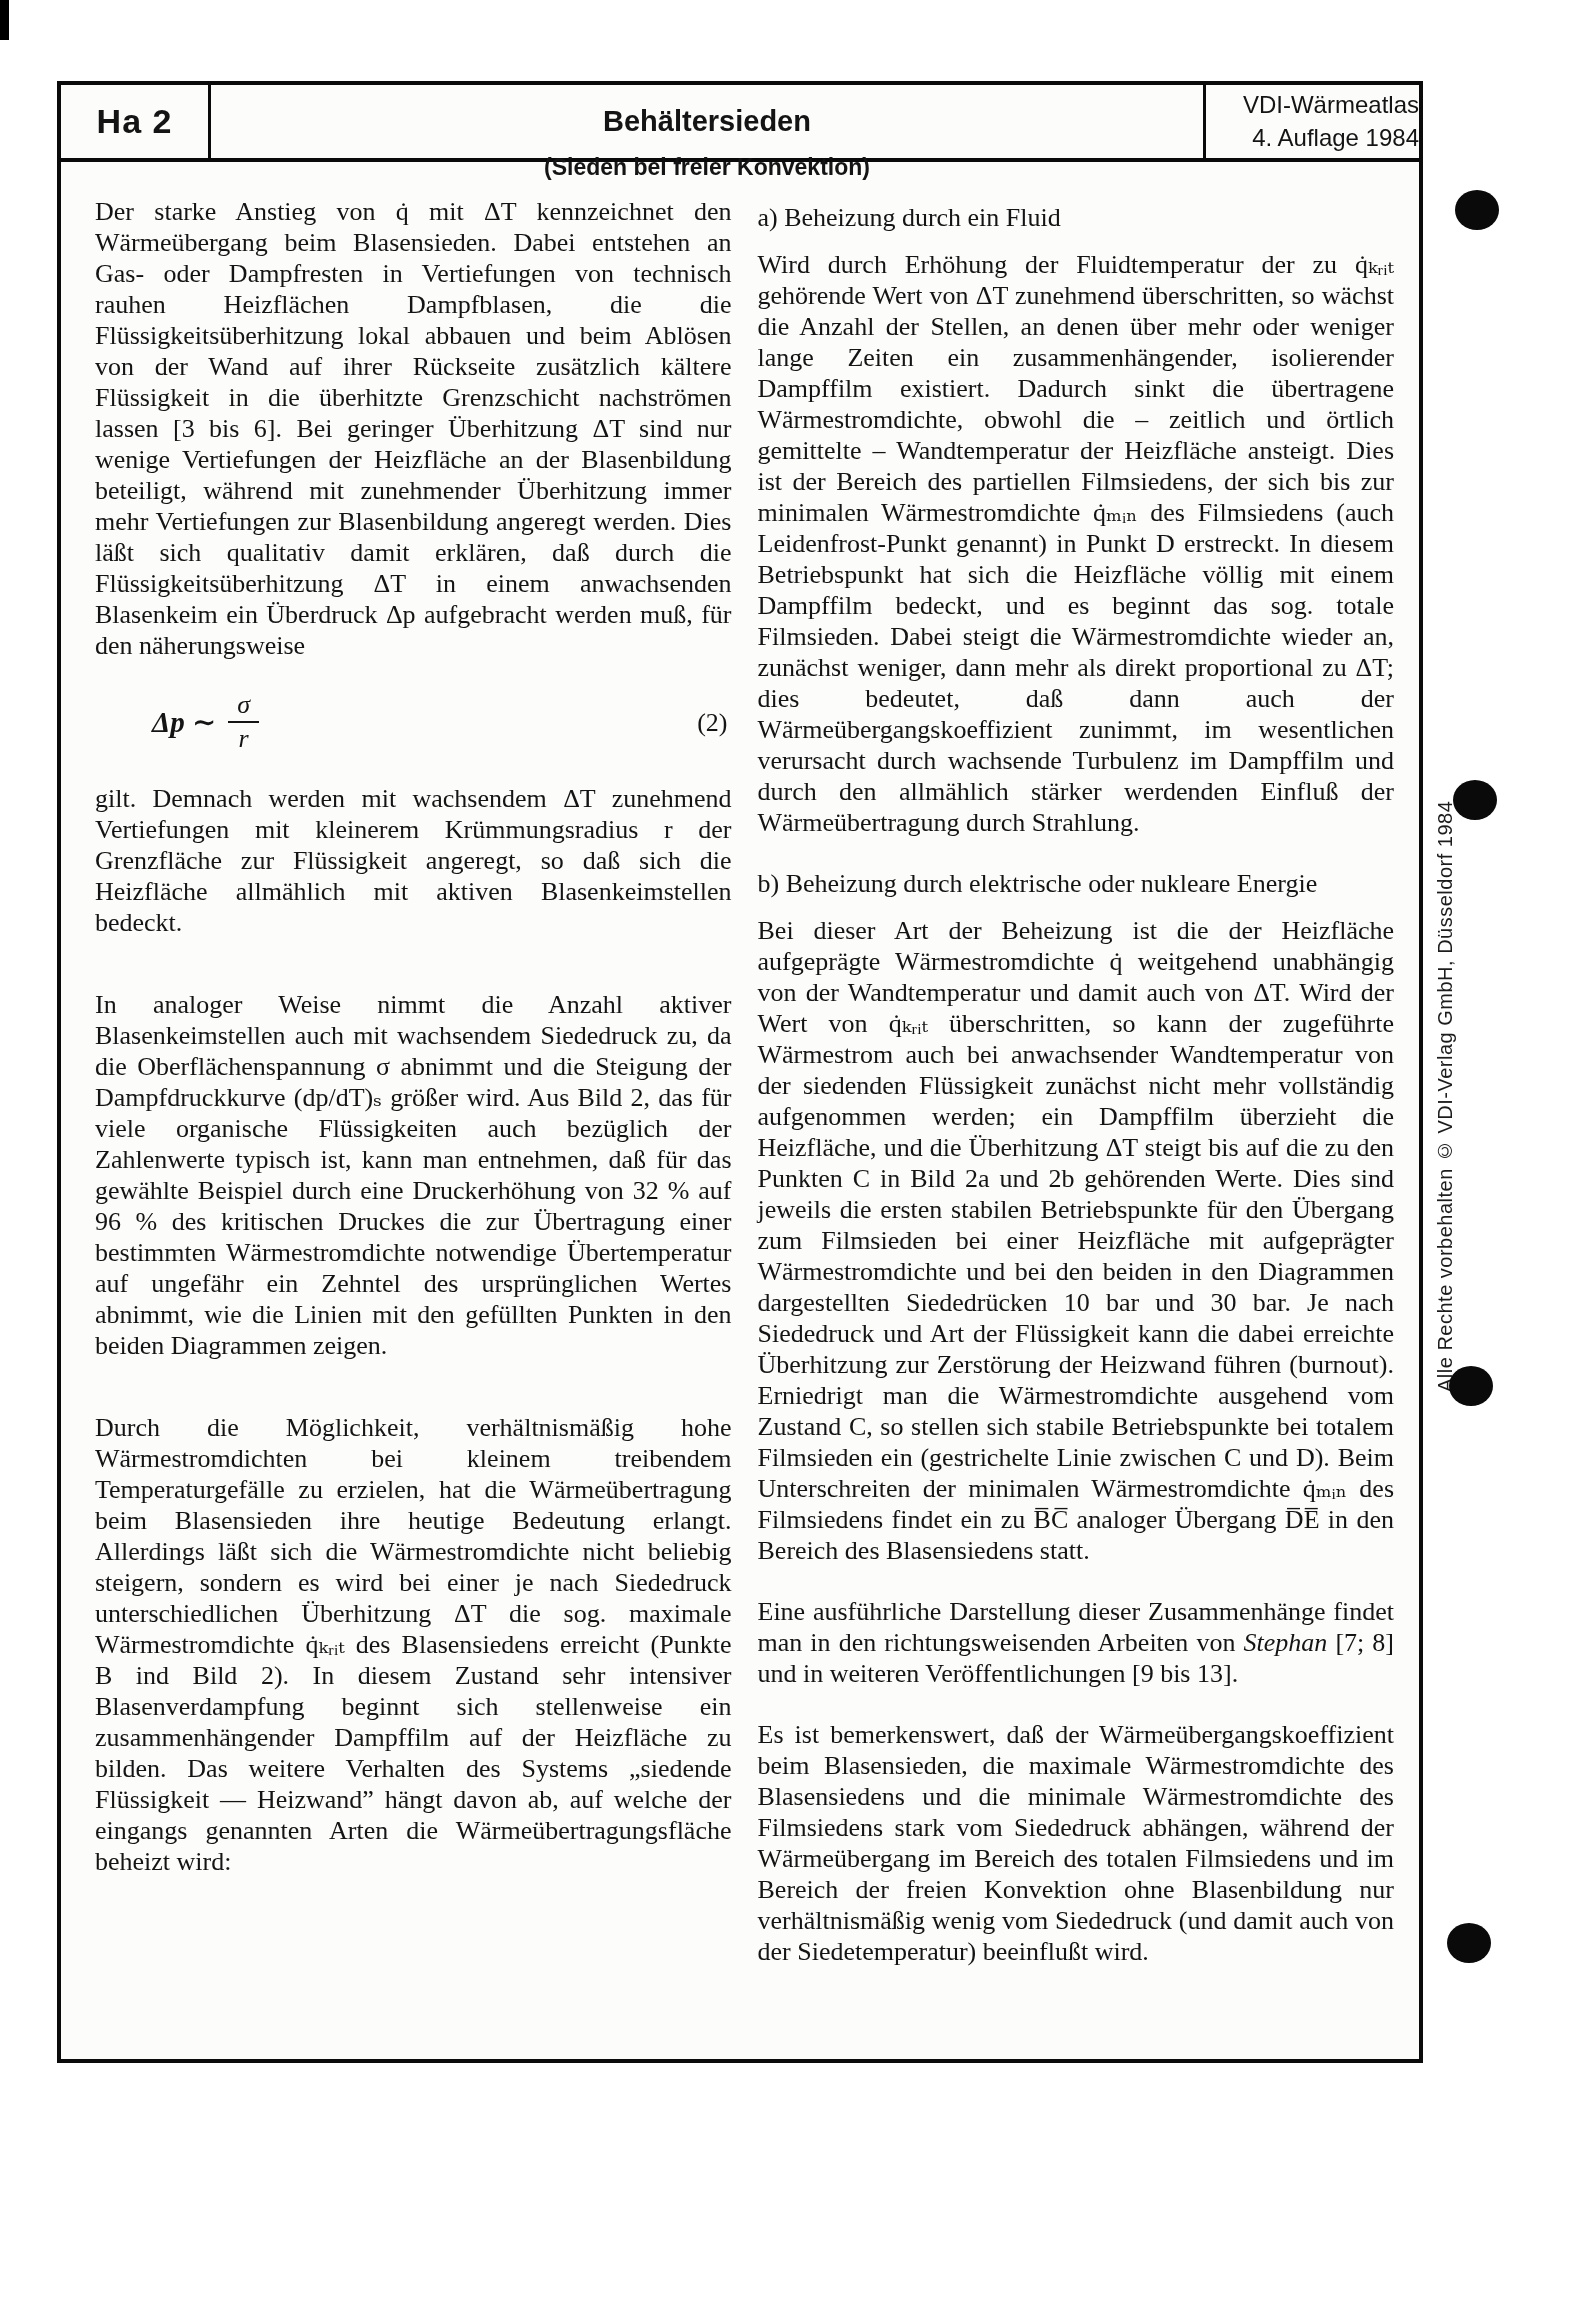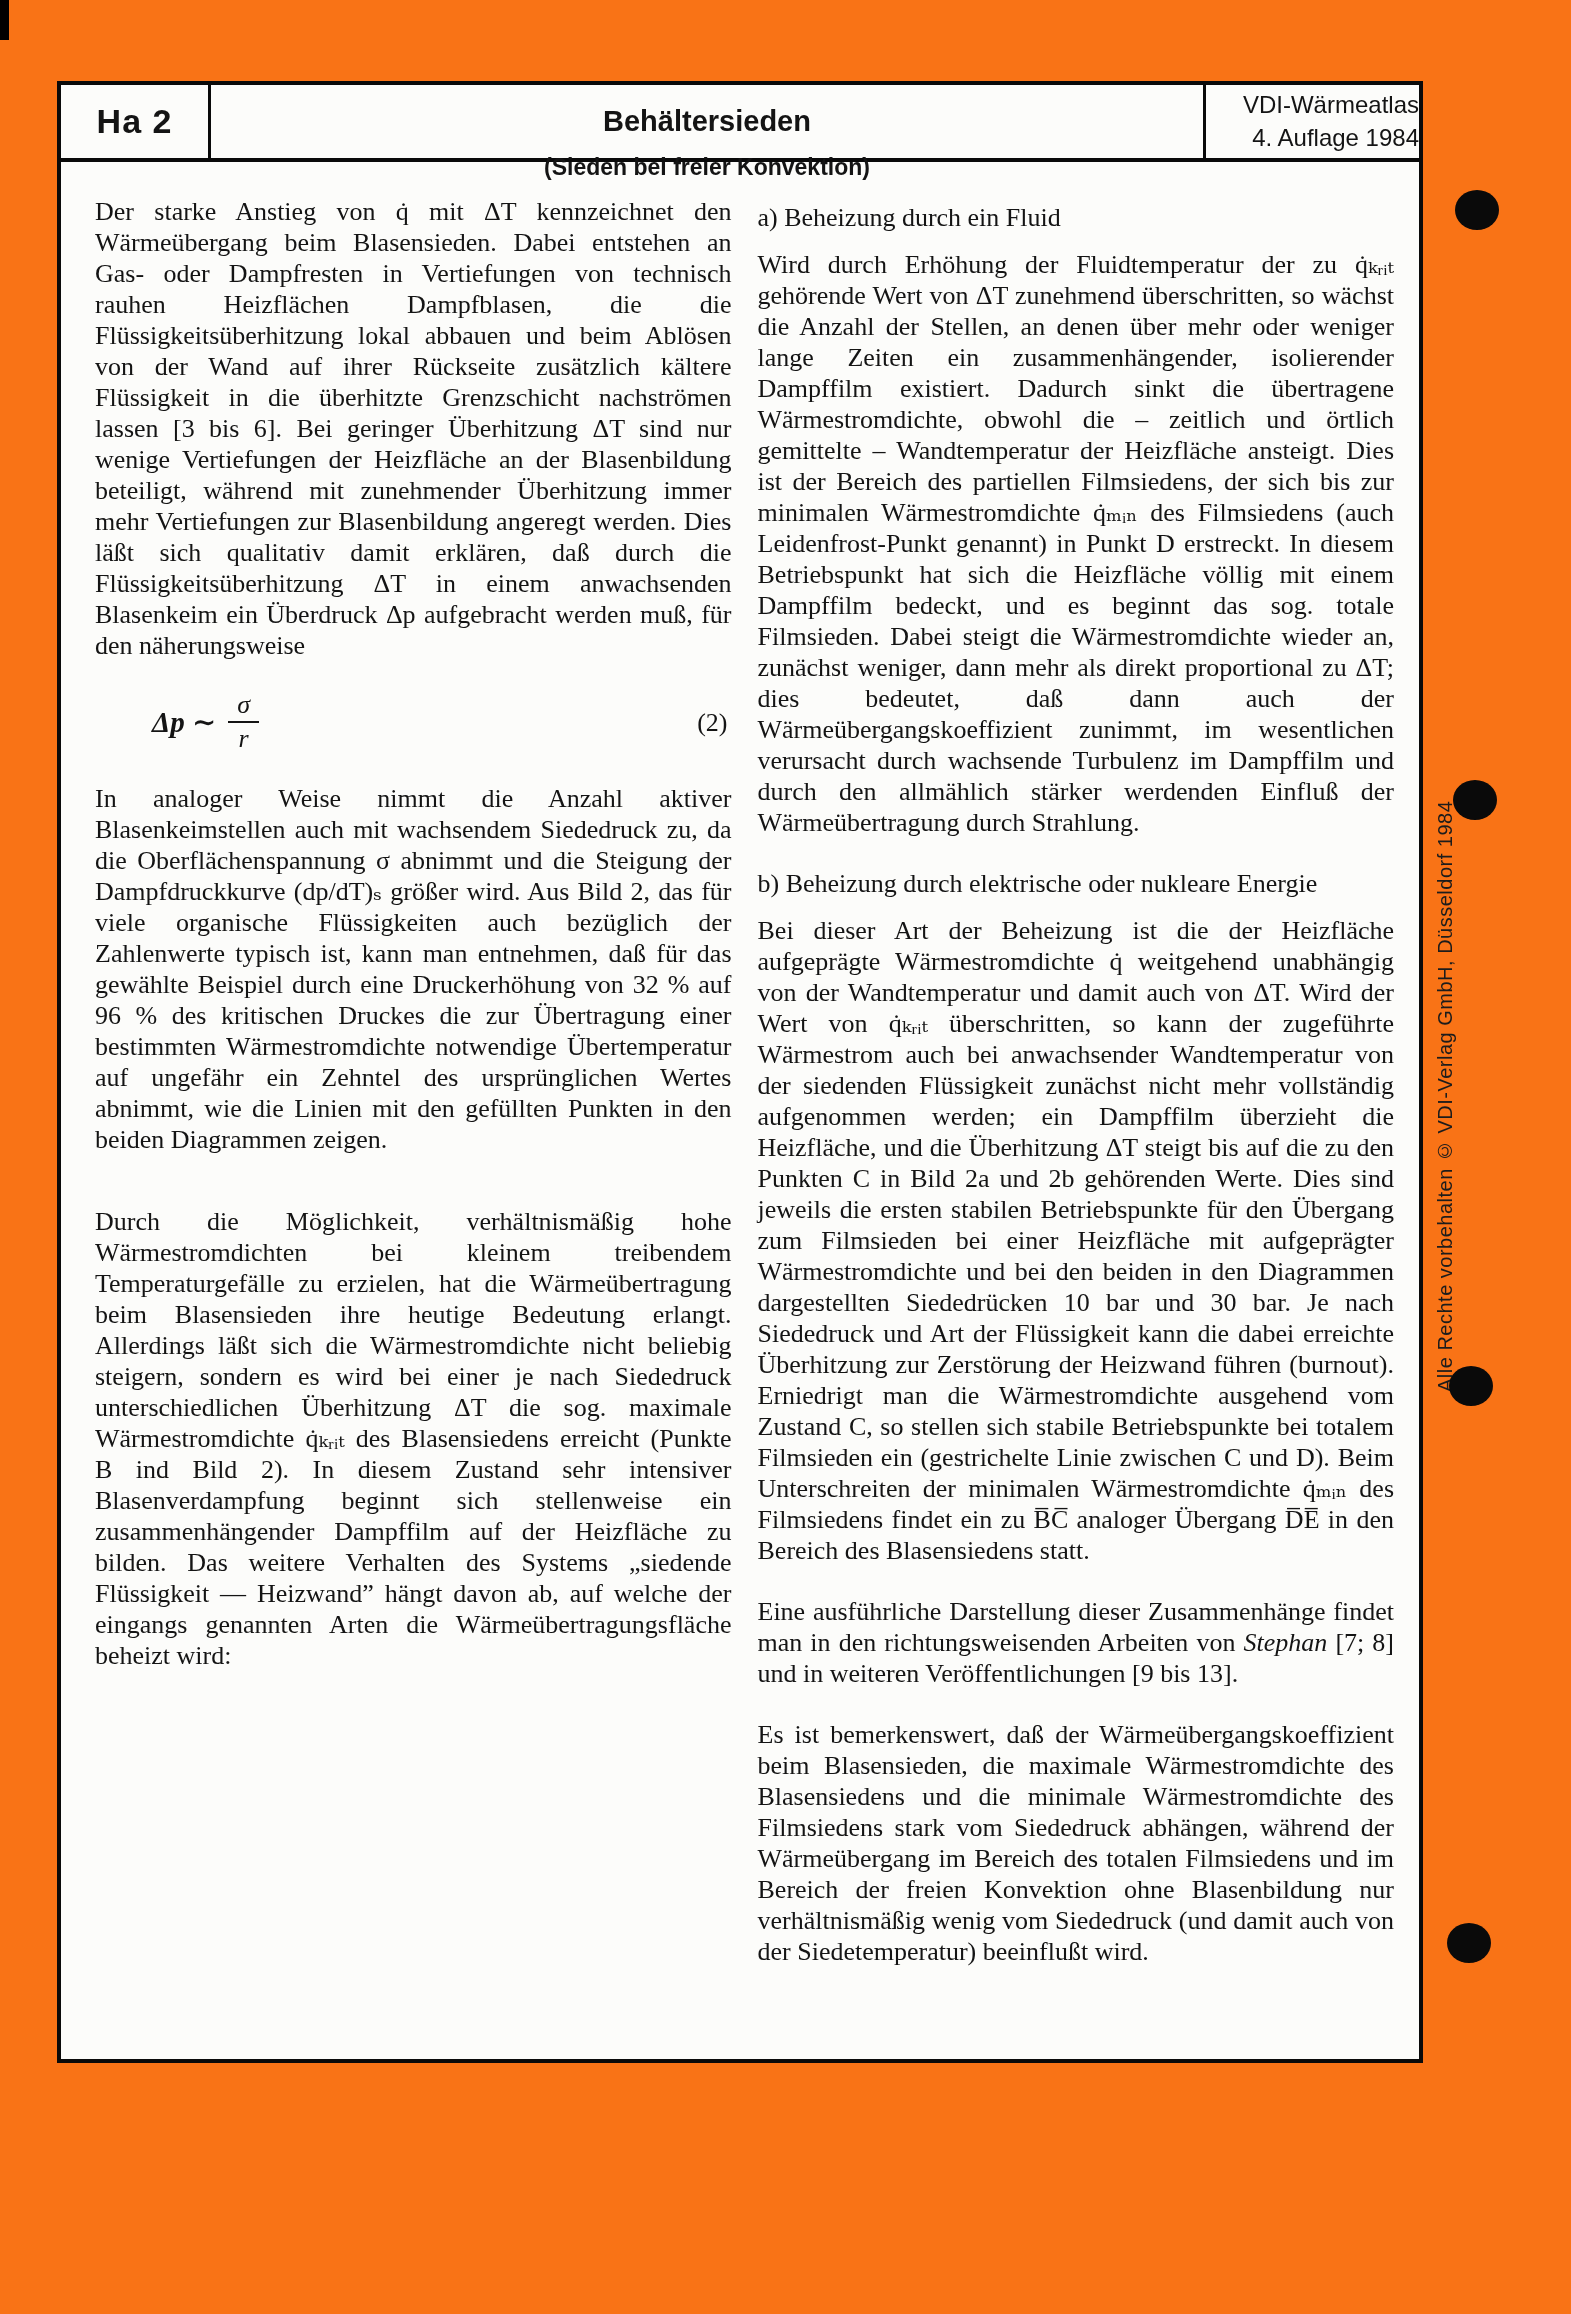--- a/index.html
+++ b/index.html
@@ -1,19 +1,19 @@
 <!DOCTYPE html>
 <html lang="de"><head>
 <meta charset="utf-8">
 <style>
   html,body{margin:0;padding:0;background:#e8e8e6;}
   .page{
     position:relative;
     width:1571px;height:2315px;
-    background:#f97316;
+    background:#ffffff;
     overflow:hidden;
     font-family:"Liberation Serif","DejaVu Serif",serif;
     color:#141414;
   }
   .corner-mark{
     position:absolute;left:0;top:0;width:9px;height:40px;background:#000;
   }
   .content-box{
     position:absolute;left:57px;top:81px;
     width:1366px;height:1982px;
@@ -108,20 +108,21 @@
 
         <div class="equation-row">
           <span class="eq-lhs">Δp ∼</span>
           <span class="frac">
             <span class="num">σ</span>
             <span class="den">r</span>
           </span>
           <span class="eq-number">(2)</span>
         </div>
 
+        <p class="gap-lg">gilt. Demnach werden mit wachsendem ΔT zunehmend Vertiefungen mit kleinerem Krümmungsradius r der Grenzfläche zur Flüssigkeit angeregt, so daß sich die Heizfläche allmählich mit aktiven Blasenkeimstellen bedeckt.</p>
         <p class="gap-lg">In analoger Weise nimmt die Anzahl aktiver Blasenkeimstellen auch mit wachsendem Siededruck zu, da die Oberflächenspannung σ abnimmt und die Steigung der Dampfdruckkurve (dp/dT)ₛ größer wird. Aus Bild 2, das für viele organische Flüssigkeiten auch bezüglich der Zahlenwerte typisch ist, kann man entnehmen, daß für das gewählte Beispiel durch eine Druckerhöhung von 32 % auf 96 % des kritischen Druckes die zur Übertragung einer bestimmten Wärmestromdichte notwendige Übertemperatur auf ungefähr ein Zehntel des ursprünglichen Wertes abnimmt, wie die Linien mit den gefüllten Punkten in den beiden Diagrammen zeigen.</p>
         <p>Durch die Möglichkeit, verhältnismäßig hohe Wärmestromdichten bei kleinem treibendem Temperaturgefälle zu erzielen, hat die Wärmeübertragung beim Blasensieden ihre heutige Bedeutung erlangt. Allerdings läßt sich die Wärmestromdichte nicht beliebig steigern, sondern es wird bei einer je nach Siededruck unterschiedlichen Überhitzung ΔT die sog. maximale Wärmestromdichte q̇ₖᵣᵢₜ des Blasensiedens erreicht (Punkte B ind Bild 2). In diesem Zustand sehr intensiver Blasenverdampfung beginnt sich stellenweise ein zusammenhängender Dampffilm auf der Heizfläche zu bilden. Das weitere Verhalten des Systems „siedende Flüssigkeit — Heizwand” hängt davon ab, auf welche der eingangs genannten Arten die Wärmeübertragungsfläche beheizt wird:</p>
       </div>
 
       <div class="col">
         <p class="section-heading">a) Beheizung durch ein Fluid</p>
         <p>Wird durch Erhöhung der Fluidtemperatur der zu q̇ₖᵣᵢₜ gehörende Wert von ΔT zunehmend überschritten, so wächst die Anzahl der Stellen, an denen über mehr oder weniger lange Zeiten ein zusammenhängender, isolierender Dampffilm existiert. Dadurch sinkt die übertragene Wärmestromdichte, obwohl die – zeitlich und örtlich gemittelte – Wandtemperatur der Heizfläche ansteigt. Dies ist der Bereich des partiellen Filmsiedens, der sich bis zur minimalen Wärmestromdichte q̇ₘᵢₙ des Filmsiedens (auch Leidenfrost-Punkt genannt) in Punkt D erstreckt. In diesem Betriebspunkt hat sich die Heizfläche völlig mit einem Dampffilm bedeckt, und es beginnt das sog. totale Filmsieden. Dabei steigt die Wärmestromdichte wieder an, zunächst weniger, dann mehr als direkt proportional zu ΔT; dies bedeutet, daß dann auch der Wärmeübergangskoeffizient zunimmt, im wesentlichen verursacht durch wachsende Turbulenz im Dampffilm und durch den allmählich stärker werdenden Einfluß der Wärmeübertragung durch Strahlung.</p>
 
         <p class="section-heading">b) Beheizung durch elektrische oder nukleare Energie</p>
         <p>Bei dieser Art der Beheizung ist die der Heizfläche aufgeprägte Wärmestromdichte q̇ weitgehend unabhängig von der Wandtemperatur und damit auch von ΔT. Wird der Wert von q̇ₖᵣᵢₜ überschritten, so kann der zugeführte Wärmestrom auch bei anwachsender Wandtemperatur von der siedenden Flüssigkeit zunächst nicht mehr vollständig aufgenommen werden; ein Dampffilm überzieht die Heizfläche, und die Überhitzung ΔT steigt bis auf die zu den Punkten C in Bild 2a und 2b gehörenden Werte. Dies sind jeweils die ersten stabilen Betriebspunkte für den Übergang zum Filmsieden bei einer Heizfläche mit aufgeprägter Wärmestromdichte und bei den beiden in den Diagrammen dargestellten Siededrücken 10 bar und 30 bar. Je nach Siededruck und Art der Flüssigkeit kann die dabei erreichte Überhitzung zur Zerstörung der Heizwand führen (burnout). Erniedrigt man die Wärmestromdichte ausgehend vom Zustand C, so stellen sich stabile Betriebspunkte bei totalem Filmsieden ein (gestrichelte Linie zwischen C und D). Beim Unterschreiten der minimalen Wärmestromdichte q̇ₘᵢₙ des Filmsiedens findet ein zu B̅C̅ analoger Übergang D̅E̅ in den Bereich des Blasensiedens statt.</p>

